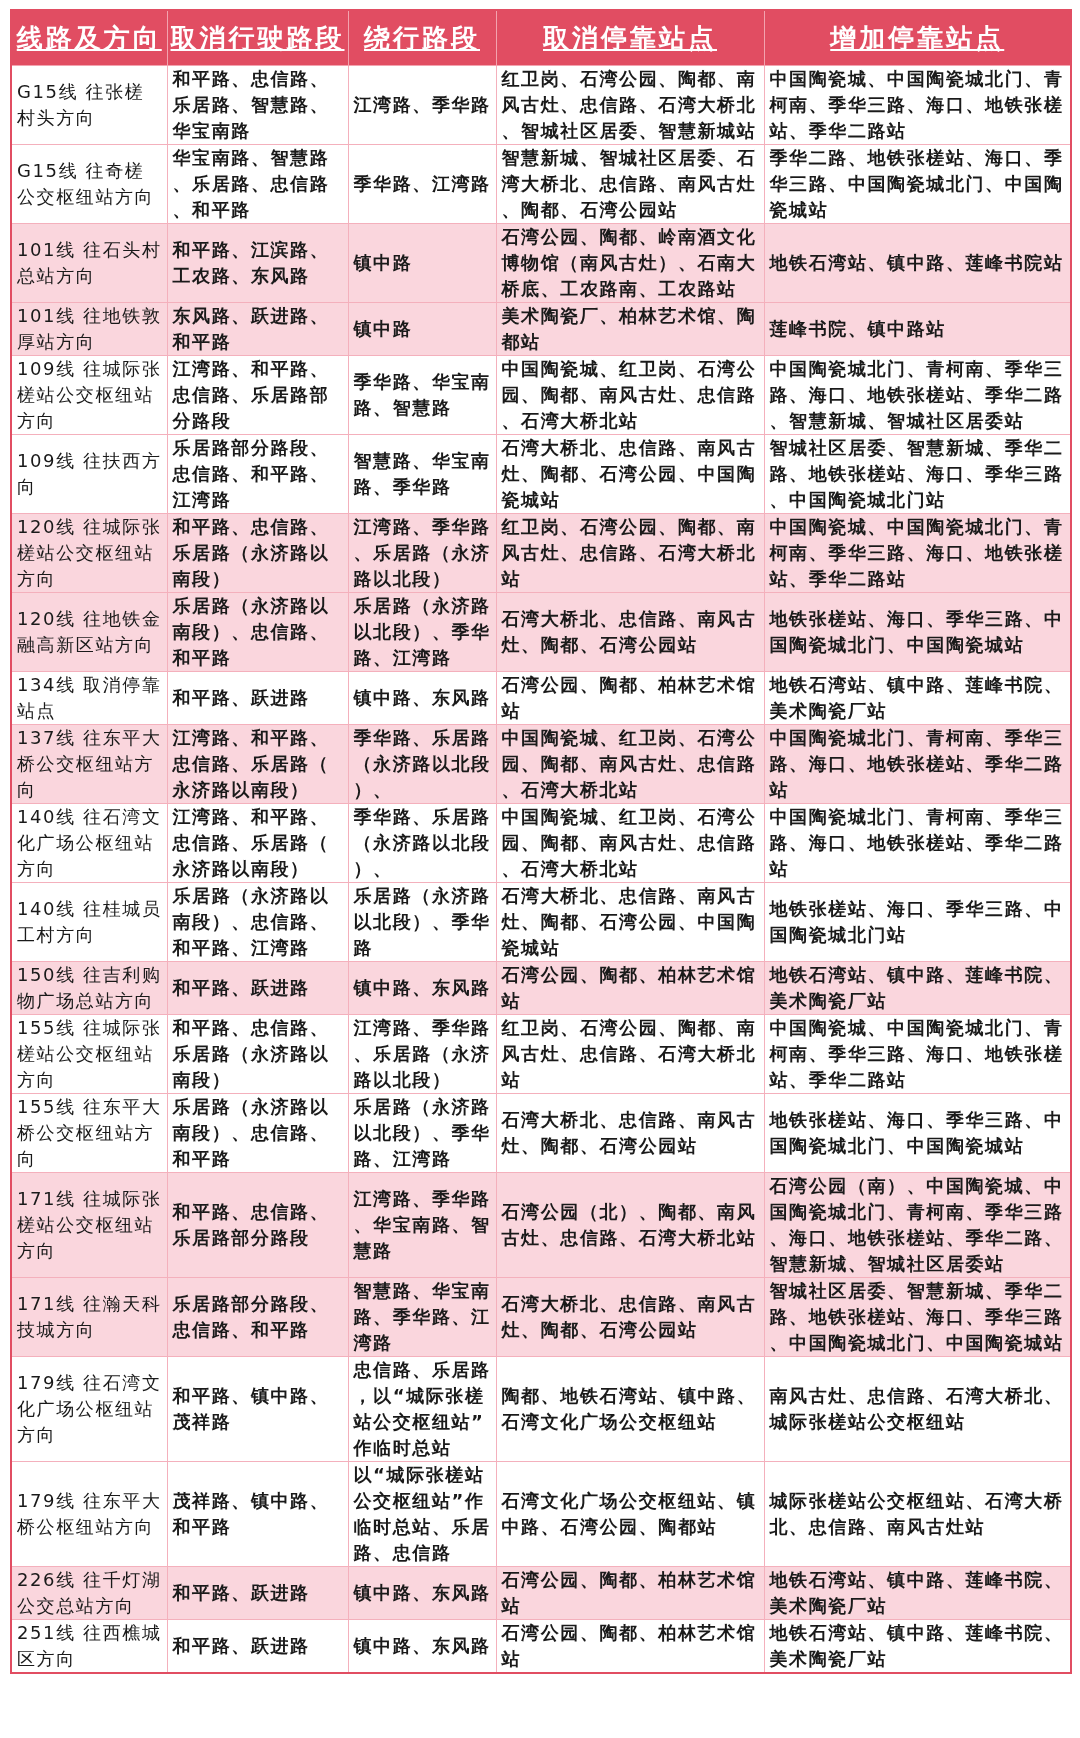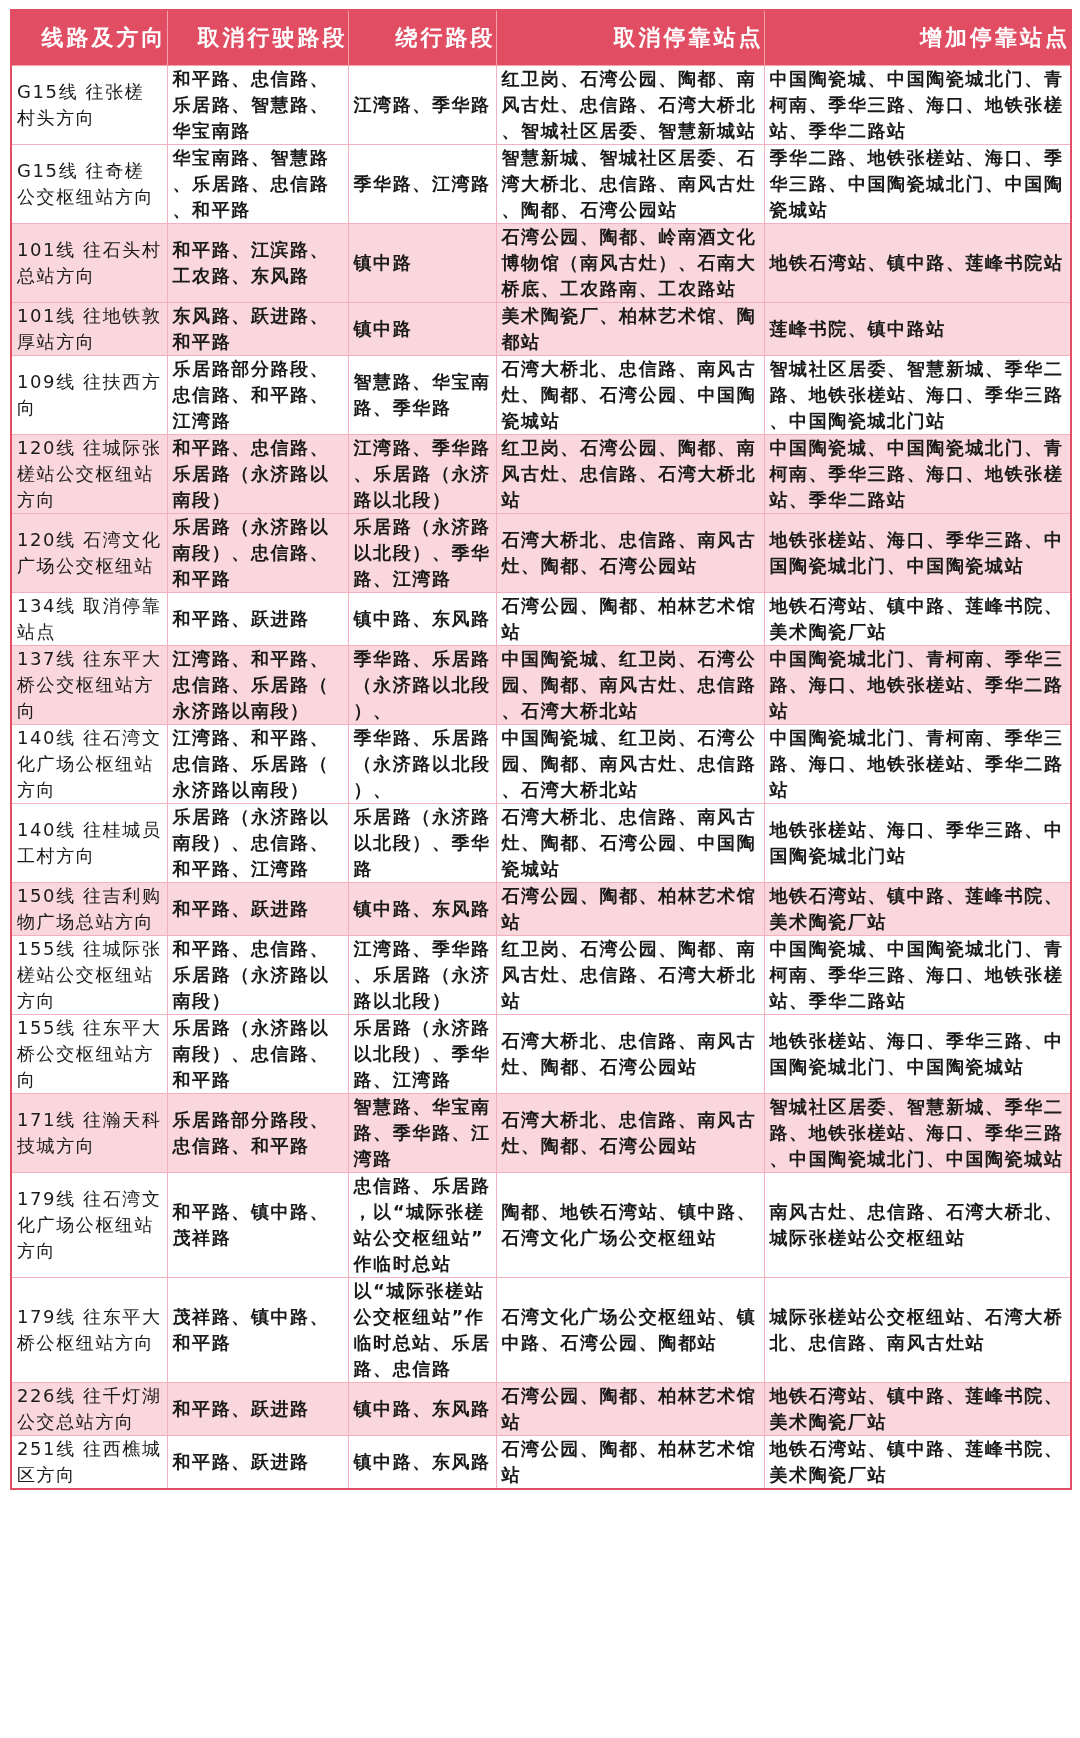--- a/index.html
+++ b/index.html
@@ -8,24 +8,25 @@
     position: relative; overflow: hidden;
     font-family: "DejaVu Sans", "Liberation Sans", sans-serif;
   }
   .route-table {
     position: absolute; left: 10px; top: 9px; width: 1060px;
     border-collapse: collapse; table-layout: fixed;
     border: 2px solid #e14d62;
   }
   .route-table th {
     background: #e14d62; color: #ffffff; height: 54px;
-    font-size: 22px; font-weight: bold; letter-spacing: 3px;
-    text-align: right; vertical-align: middle; padding: 0;
+    font-size: 26px; font-weight: bold; letter-spacing: 3px;
+    text-align: center; vertical-align: middle; padding: 0;
     border-left: 1px solid #f3a3af; border-right: 1px solid #f3a3af;
     border-bottom: 1px solid #f3a3af;
+    text-decoration: underline;
   }
   .route-table td {
     border: 1px solid #f4b0bc; padding: 0 3px 0 5px;
     vertical-align: middle; text-align: left;
     font-size: 18px; letter-spacing: 1.6px; line-height: 26px;
     color: #1a1a1a; font-weight: bold;
     word-break: break-all; line-break: anywhere; overflow: hidden;
   }
   .route-table td.c1 { font-weight: normal; margin-top: 32px; }
   tr.pink td { background: #fad6dd; }
@@ -76,35 +77,42 @@
       <td>地铁石湾站、镇中路、莲峰书院站</td>
     </tr>
     <tr class="h2 pink">
       <td class="c1">101线 往地铁敦厚站方向</td>
       <td>东风路、跃进路、和平路</td>
       <td>镇中路</td>
       <td>美术陶瓷厂、柏林艺术馆、陶都站</td>
       <td>莲峰书院、镇中路站</td>
     </tr>
     <tr class="h3">
+      <td class="c1">109线 往城际张槎站公交枢纽站方向</td>
+      <td>江湾路、和平路、忠信路、乐居路部分路段</td>
+      <td>季华路、华宝南路、智慧路</td>
+      <td>中国陶瓷城、红卫岗、石湾公园、陶都、南风古灶、忠信路、石湾大桥北站</td>
+      <td>中国陶瓷城北门、青柯南、季华三路、海口、地铁张槎站、季华二路、智慧新城、智城社区居委站</td>
+    </tr>
+    <tr class="h3">
       <td class="c1">109线 往扶西方向</td>
       <td>乐居路部分路段、忠信路、和平路、江湾路</td>
       <td>智慧路、华宝南路、季华路</td>
       <td>石湾大桥北、忠信路、南风古灶、陶都、石湾公园、中国陶瓷城站</td>
       <td>智城社区居委、智慧新城、季华二路、地铁张槎站、海口、季华三路、中国陶瓷城北门站</td>
     </tr>
     <tr class="h3 pink">
       <td class="c1">120线 往城际张槎站公交枢纽站方向</td>
       <td>和平路、忠信路、乐居路（永济路以南段）</td>
       <td>江湾路、季华路、乐居路（永济路以北段）</td>
       <td>红卫岗、石湾公园、陶都、南风古灶、忠信路、石湾大桥北站</td>
       <td>中国陶瓷城、中国陶瓷城北门、青柯南、季华三路、海口、地铁张槎站、季华二路站</td>
     </tr>
     <tr class="h3 pink">
-      <td class="c1">120线 石湾文化广场公交枢纽站</td>
+      <td class="c1">120线 往地铁金融高新区站方向</td>
       <td>乐居路（永济路以南段）、忠信路、和平路</td>
       <td>乐居路（永济路以北段）、季华路、江湾路</td>
       <td>石湾大桥北、忠信路、南风古灶、陶都、石湾公园站</td>
       <td>地铁张槎站、海口、季华三路、中国陶瓷城北门、中国陶瓷城站</td>
     </tr>
     <tr class="h2">
       <td class="c1">134线 取消停靠站点</td>
       <td>和平路、跃进路</td>
       <td>镇中路、东风路</td>
       <td>石湾公园、陶都、柏林艺术馆站</td>
@@ -144,20 +152,27 @@
       <td>江湾路、季华路、乐居路（永济路以北段）</td>
       <td>红卫岗、石湾公园、陶都、南风古灶、忠信路、石湾大桥北站</td>
       <td>中国陶瓷城、中国陶瓷城北门、青柯南、季华三路、海口、地铁张槎站、季华二路站</td>
     </tr>
     <tr class="h3">
       <td class="c1">155线 往东平大桥公交枢纽站方向</td>
       <td>乐居路（永济路以南段）、忠信路、和平路</td>
       <td>乐居路（永济路以北段）、季华路、江湾路</td>
       <td>石湾大桥北、忠信路、南风古灶、陶都、石湾公园站</td>
       <td>地铁张槎站、海口、季华三路、中国陶瓷城北门、中国陶瓷城站</td>
+    </tr>
+    <tr class="h4 pink">
+      <td class="c1">171线 往城际张槎站公交枢纽站方向</td>
+      <td>和平路、忠信路、乐居路部分路段</td>
+      <td>江湾路、季华路、华宝南路、智慧路</td>
+      <td>石湾公园（北）、陶都、南风古灶、忠信路、石湾大桥北站</td>
+      <td>石湾公园（南）、中国陶瓷城、中国陶瓷城北门、青柯南、季华三路、海口、地铁张槎站、季华二路、智慧新城、智城社区居委站</td>
     </tr>
     <tr class="h3 pink">
       <td class="c1">171线 往瀚天科技城方向</td>
       <td>乐居路部分路段、忠信路、和平路</td>
       <td>智慧路、华宝南路、季华路、江湾路</td>
       <td>石湾大桥北、忠信路、南风古灶、陶都、石湾公园站</td>
       <td>智城社区居委、智慧新城、季华二路、地铁张槎站、海口、季华三路、中国陶瓷城北门、中国陶瓷城站</td>
     </tr>
     <tr class="h4">
       <td class="c1">179线 往石湾文化广场公枢纽站方向</td>

